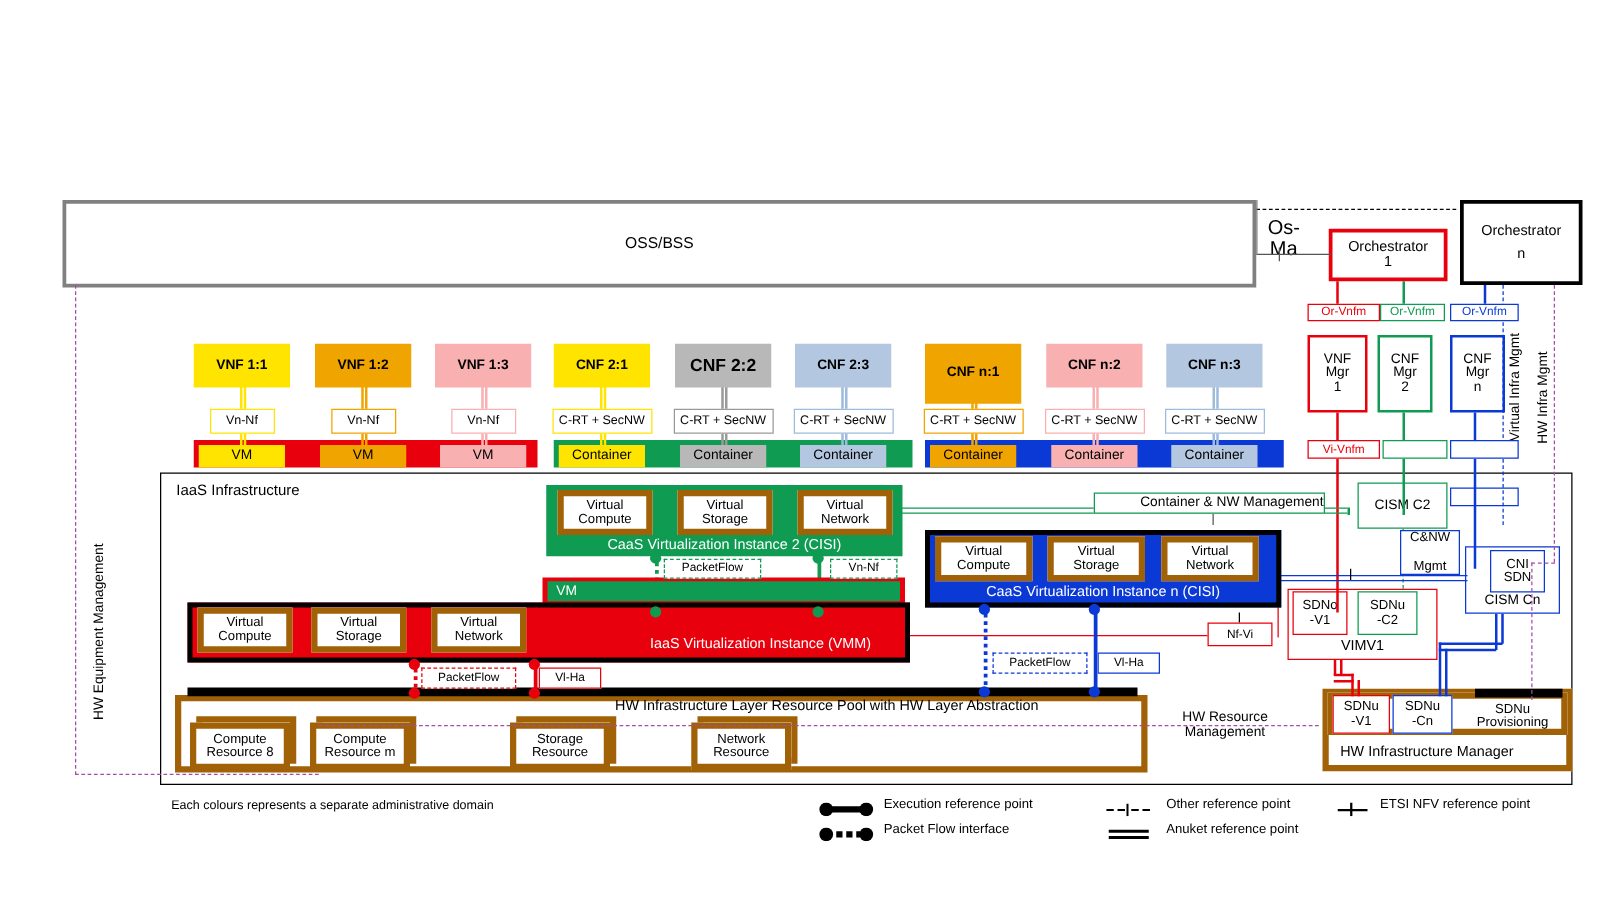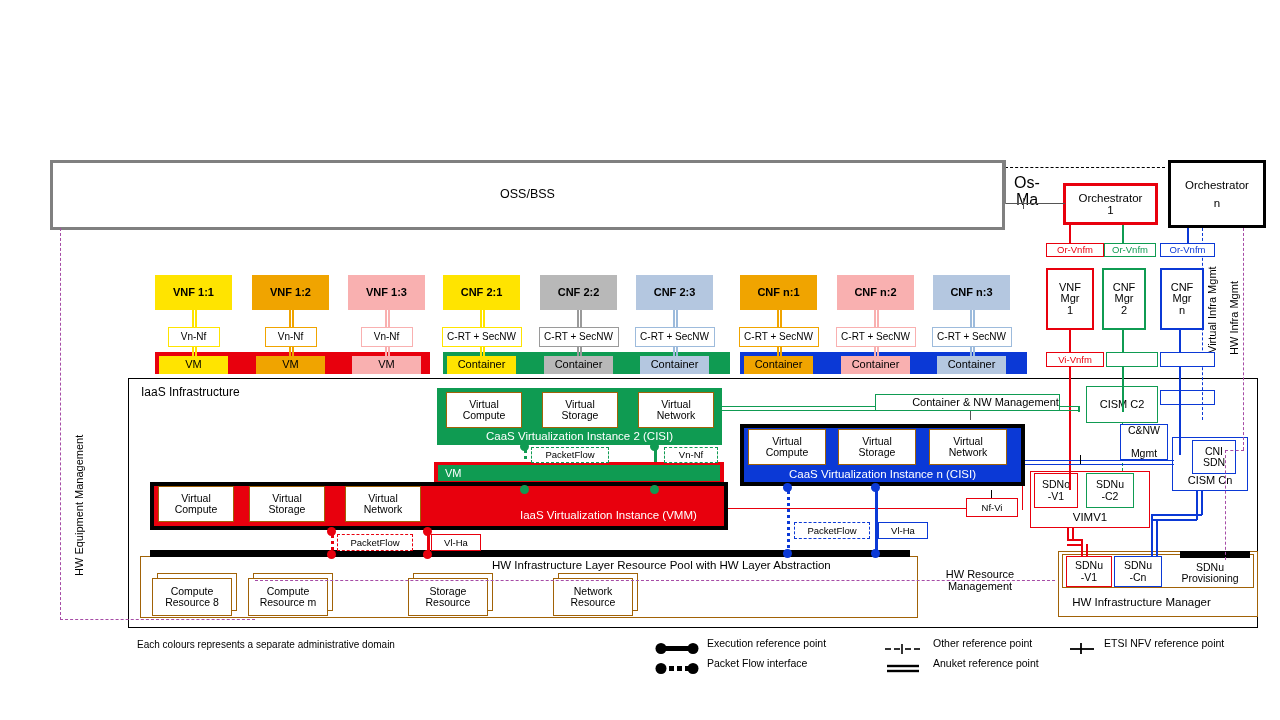--- a/index.html
+++ b/index.html
@@ -3,21 +3,21 @@
 <meta charset="utf-8">
 <style>
   html,body{margin:0;padding:0;background:#fff;}
   body{width:1280px;height:720px;position:relative;overflow:hidden;
        font-family:"Liberation Sans","DejaVu Sans",sans-serif;color:#000;}
   #stage{position:absolute;left:0;top:0;width:1280px;height:720px;}
   .abs{position:absolute;box-sizing:border-box;}
   .ctr{display:flex;align-items:center;justify-content:center;text-align:center;line-height:1.05;}
 
   
-  .box{border:1px solid #a16207;background:#fff;}
+  .box{border:5px solid #a16207;background:#fff;}
 
   
   .chip{border:1px solid #000;background:#fff;font-size:9.5px;z-index:40;}
   .chip.red{border-color:#e8000d;}
   .chip.grn{border-color:#0f9b52;}
   .chip.blu{border-color:#0b39d6;}
   .chip.dashgrn{border:1px dashed #0f9b52;}
   .chip.dashred{border:1px dashed #e8000d;}
   .chip.dashblu{border:1px dashed #0b39d6;}
 
@@ -163,21 +163,21 @@
         <span>CNF 2:1</span>
       </div>
       <div class="abs ctr" style="left: 441.5px; top: 327px; width: 80px; height: 20px; border: 1.5px solid rgb(255, 228, 0); background: rgb(255, 255, 255); font-size: 10px; z-index: 10;">
         <span>C-RT + SecNW</span>
       </div>
       <div class="abs ctr" style="left: 447px; top: 356px; width: 69px; height: 18px; background: rgb(255, 228, 0); font-size: 11px; z-index: 6;">
         <span>Container</span>
       </div>
       <div class="abs ln" style="left: 576.5px; top: 308px; width: 2px; height: 52px; background: rgb(154, 154, 154); z-index: 6;"></div>
       <div class="abs ln" style="left: 579.5px; top: 308px; width: 2px; height: 52px; background: rgb(154, 154, 154); z-index: 6;"></div>
-      <div class="abs ctr" style="left: 540px; top: 275px; width: 77px; height: 35px; background: rgb(184, 184, 184); font-size: 11px; font-weight: bold; z-index: 8;">
+      <div class="abs ctr" style="left: 540px; top: 275px; width: 77px; height: 35px; background: rgb(184, 184, 184); font-size: 14px; font-weight: bold; z-index: 8;">
         <span>CNF 2:2</span>
       </div>
       <div class="abs ctr" style="left: 538.5px; top: 327px; width: 80px; height: 20px; border: 1.5px solid rgb(154, 154, 154); background: rgb(255, 255, 255); font-size: 10px; z-index: 10;">
         <span>C-RT + SecNW</span>
       </div>
       <div class="abs ctr" style="left: 544px; top: 356px; width: 69px; height: 18px; background: rgb(184, 184, 184); font-size: 11px; z-index: 6;">
         <span>Container</span>
       </div>
       <div class="abs ln" style="left: 672.5px; top: 308px; width: 2px; height: 52px; background: rgb(157, 187, 220); z-index: 6;"></div>
       <div class="abs ln" style="left: 675.5px; top: 308px; width: 2px; height: 52px; background: rgb(157, 187, 220); z-index: 6;"></div>
@@ -185,21 +185,21 @@
         <span>CNF 2:3</span>
       </div>
       <div class="abs ctr" style="left: 634.5px; top: 327px; width: 80px; height: 20px; border: 1.5px solid rgb(157, 187, 220); background: rgb(255, 255, 255); font-size: 10px; z-index: 10;">
         <span>C-RT + SecNW</span>
       </div>
       <div class="abs ctr" style="left: 640px; top: 356px; width: 69px; height: 18px; background: rgb(180, 199, 224); font-size: 11px; z-index: 6;">
         <span>Container</span>
       </div>
       <div class="abs ln" style="left: 776.5px; top: 308px; width: 2px; height: 52px; background: rgb(240, 164, 0); z-index: 6;"></div>
       <div class="abs ln" style="left: 779.5px; top: 308px; width: 2px; height: 52px; background: rgb(240, 164, 0); z-index: 6;"></div>
-      <div class="abs ctr" style="left: 740px; top: 275px; width: 77px; height: 35px; background: rgb(240, 164, 0); font-size: 11px; font-weight: bold; z-index: 8;">
+      <div class="abs ctr" style="left: 740px; top: 275px; width: 77px; height: 48px; background: rgb(240, 164, 0); font-size: 11px; font-weight: bold; z-index: 8;">
         <span>CNF n:1</span>
       </div>
       <div class="abs ctr" style="left: 738.5px; top: 327px; width: 80px; height: 20px; border: 1.5px solid rgb(240, 164, 0); background: rgb(255, 255, 255); font-size: 10px; z-index: 10;">
         <span>C-RT + SecNW</span>
       </div>
       <div class="abs ctr" style="left: 744px; top: 356px; width: 69px; height: 18px; background: rgb(240, 164, 0); font-size: 11px; z-index: 6;">
         <span>Container</span>
       </div>
       <div class="abs ln" style="left: 873.5px; top: 308px; width: 2px; height: 52px; background: rgb(249, 176, 176); z-index: 6;"></div>
       <div class="abs ln" style="left: 876.5px; top: 308px; width: 2px; height: 52px; background: rgb(249, 176, 176); z-index: 6;"></div>

